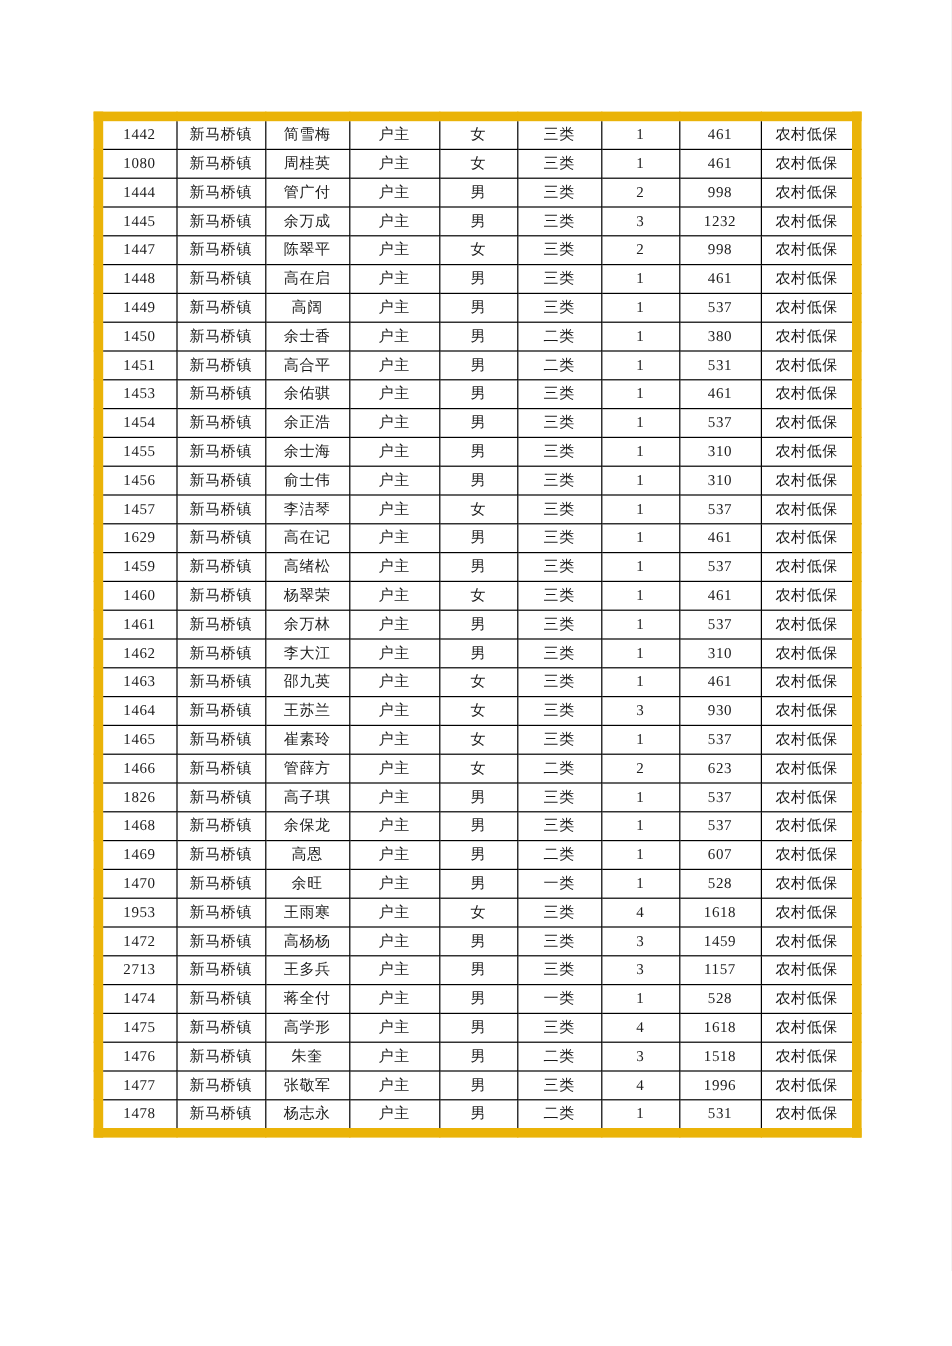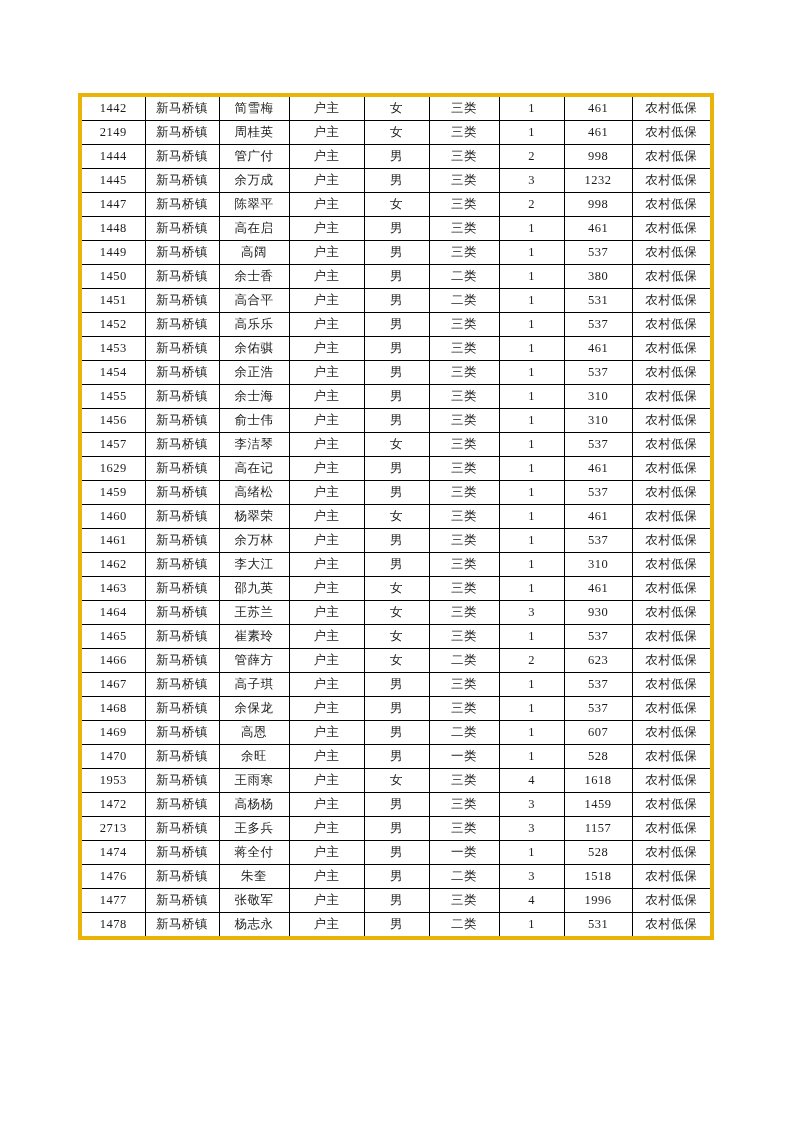--- a/index.html
+++ b/index.html
@@ -12,21 +12,21 @@
     overflow: hidden;
     font-family: "Liberation Serif", "DejaVu Serif", serif;
   }
   table.roster {
     position: absolute;
     left: 78px;
     top: 93px;
     width: 632px;
     border-collapse: collapse;
     table-layout: fixed;
-    border: 4px solid #eab308;
+    border: 8px solid #eab308;
   }
   table.roster td {
     border: 1px solid #000000;
     height: 23px;
     padding: 0 2px;
     text-align: center;
     vertical-align: middle;
     font-size: 12.5px;
     color: #1c1c1c;
     letter-spacing: 0.5px;
@@ -65,21 +65,21 @@
     <td>新马桥镇</td>
     <td>简雪梅</td>
     <td>户主</td>
     <td>女</td>
     <td>三类</td>
     <td>1</td>
     <td>461</td>
     <td>农村低保</td>
   </tr>
         <tr>
-    <td>2149</td>
+    <td>1080</td>
     <td>新马桥镇</td>
     <td>周桂英</td>
     <td>户主</td>
     <td>女</td>
     <td>三类</td>
     <td>1</td>
     <td>461</td>
     <td>农村低保</td>
   </tr>
         <tr>
@@ -153,31 +153,20 @@
     <td>新马桥镇</td>
     <td>高合平</td>
     <td>户主</td>
     <td>男</td>
     <td>二类</td>
     <td>1</td>
     <td>531</td>
     <td>农村低保</td>
   </tr>
         <tr>
-    <td>1452</td>
-    <td>新马桥镇</td>
-    <td>高乐乐</td>
-    <td>户主</td>
-    <td>男</td>
-    <td>三类</td>
-    <td>1</td>
-    <td>537</td>
-    <td>农村低保</td>
-  </tr>
-        <tr>
     <td>1453</td>
     <td>新马桥镇</td>
     <td>余佑骐</td>
     <td>户主</td>
     <td>男</td>
     <td>三类</td>
     <td>1</td>
     <td>461</td>
     <td>农村低保</td>
   </tr>
@@ -318,21 +307,21 @@
     <td>新马桥镇</td>
     <td>管薛方</td>
     <td>户主</td>
     <td>女</td>
     <td>二类</td>
     <td>2</td>
     <td>623</td>
     <td>农村低保</td>
   </tr>
         <tr>
-    <td>1467</td>
+    <td>1826</td>
     <td>新马桥镇</td>
     <td>高子琪</td>
     <td>户主</td>
     <td>男</td>
     <td>三类</td>
     <td>1</td>
     <td>537</td>
     <td>农村低保</td>
   </tr>
         <tr>
@@ -403,20 +392,31 @@
   </tr>
         <tr>
     <td>1474</td>
     <td>新马桥镇</td>
     <td>蒋全付</td>
     <td>户主</td>
     <td>男</td>
     <td>一类</td>
     <td>1</td>
     <td>528</td>
+    <td>农村低保</td>
+  </tr>
+        <tr>
+    <td>1475</td>
+    <td>新马桥镇</td>
+    <td>高学形</td>
+    <td>户主</td>
+    <td>男</td>
+    <td>三类</td>
+    <td>4</td>
+    <td>1618</td>
     <td>农村低保</td>
   </tr>
         <tr>
     <td>1476</td>
     <td>新马桥镇</td>
     <td>朱奎</td>
     <td>户主</td>
     <td>男</td>
     <td>二类</td>
     <td>3</td>

